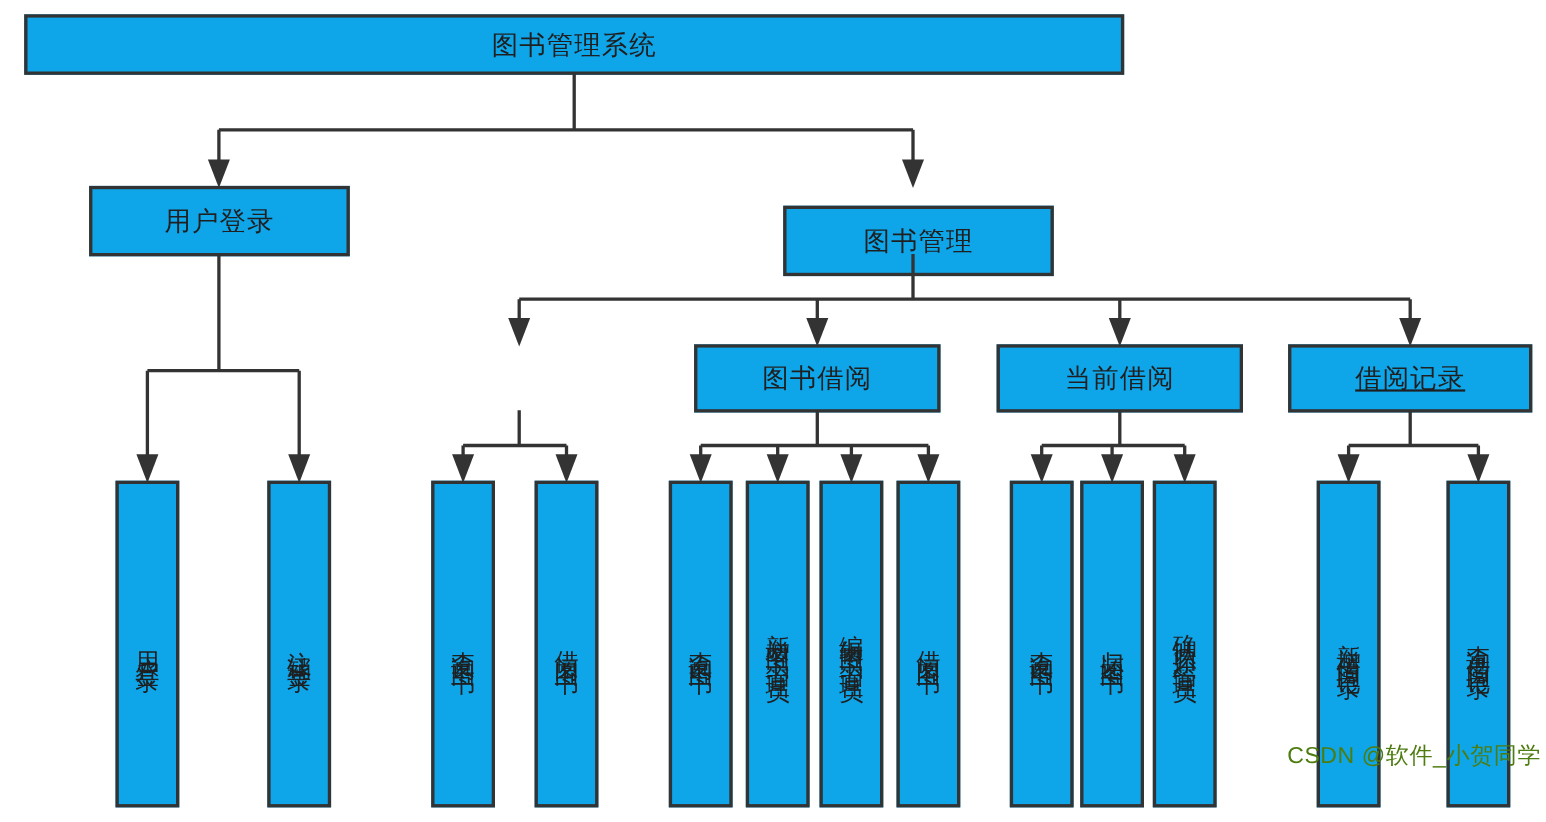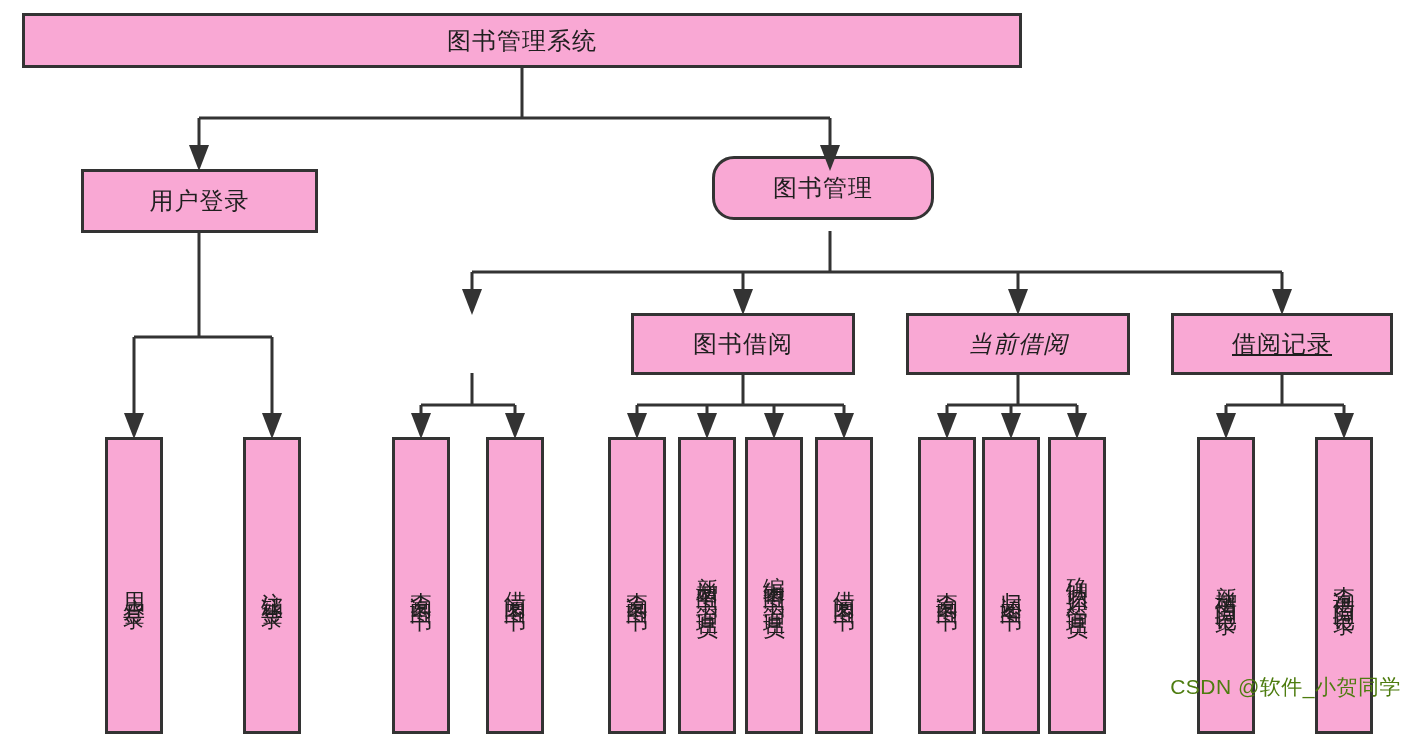--- a/index.html
+++ b/index.html
@@ -8,21 +8,21 @@
     width: 1405px;
     height: 747px;
     background: #ffffff;
     overflow: hidden;
     font-family: "Liberation Sans", "DejaVu Sans", sans-serif;
     color: #1f1f1f;
   }
   .node {
     position: absolute;
     box-sizing: border-box;
-    background: #f9a8d4;
+    background: #0ea5e9;
     border: 3px solid #333333;
     z-index: 2;
     display: flex;
     align-items: center;
     justify-content: center;
   }
   .hbox { font-size: 24px; letter-spacing: 1px; }
   .vbox { width: 58px; height: 297px; font-size: 22px; }
   .vbox span {
     writing-mode: vertical-rl;
@@ -81,24 +81,24 @@
     <polygon points="937,413 957,413 947,439"></polygon>
     <polygon points="1001,413 1021,413 1011,439"></polygon>
     <polygon points="1067,413 1087,413 1077,439"></polygon>
     <polygon points="1216,413 1236,413 1226,439"></polygon>
     <polygon points="1334,413 1354,413 1344,439"></polygon>
   </svg>
 
   <div class="node hbox" style="left:22px; top:13px; width:1000px; height:55px;">图书管理系统</div>
 
   <div class="node hbox" style="left:81px; top:169px; width:237px; height:64px;">用户登录</div>
-  <div class="node hbox" style="left:712px; top:156px; width:222px; height:64px;border-radius:22px;">图书管理</div>
+  <div class="node hbox" style="left:712px; top:187px; width:246px; height:64px;">图书管理</div>
 
   <div class="node hbox" style="left:631px; top:313px; width:224px; height:62px;">图书借阅</div>
-  <div class="node hbox" style="left:906px; top:313px; width:224px; height:62px;font-style:italic;">当前借阅</div>
+  <div class="node hbox" style="left:906px; top:313px; width:224px; height:62px;">当前借阅</div>
   <div class="node hbox" style="left:1171px; top:313px; width:222px; height:62px;text-decoration:underline;">借阅记录</div>
 
   <div class="node vbox" style="left:105px; top:437px;">
     <span>用户登录</span>
   </div>
   <div class="node vbox" style="left:243px; top:437px;">
     <span>注销登录</span>
   </div>
 
   <div class="node vbox" style="left:392px; top:437px;">

